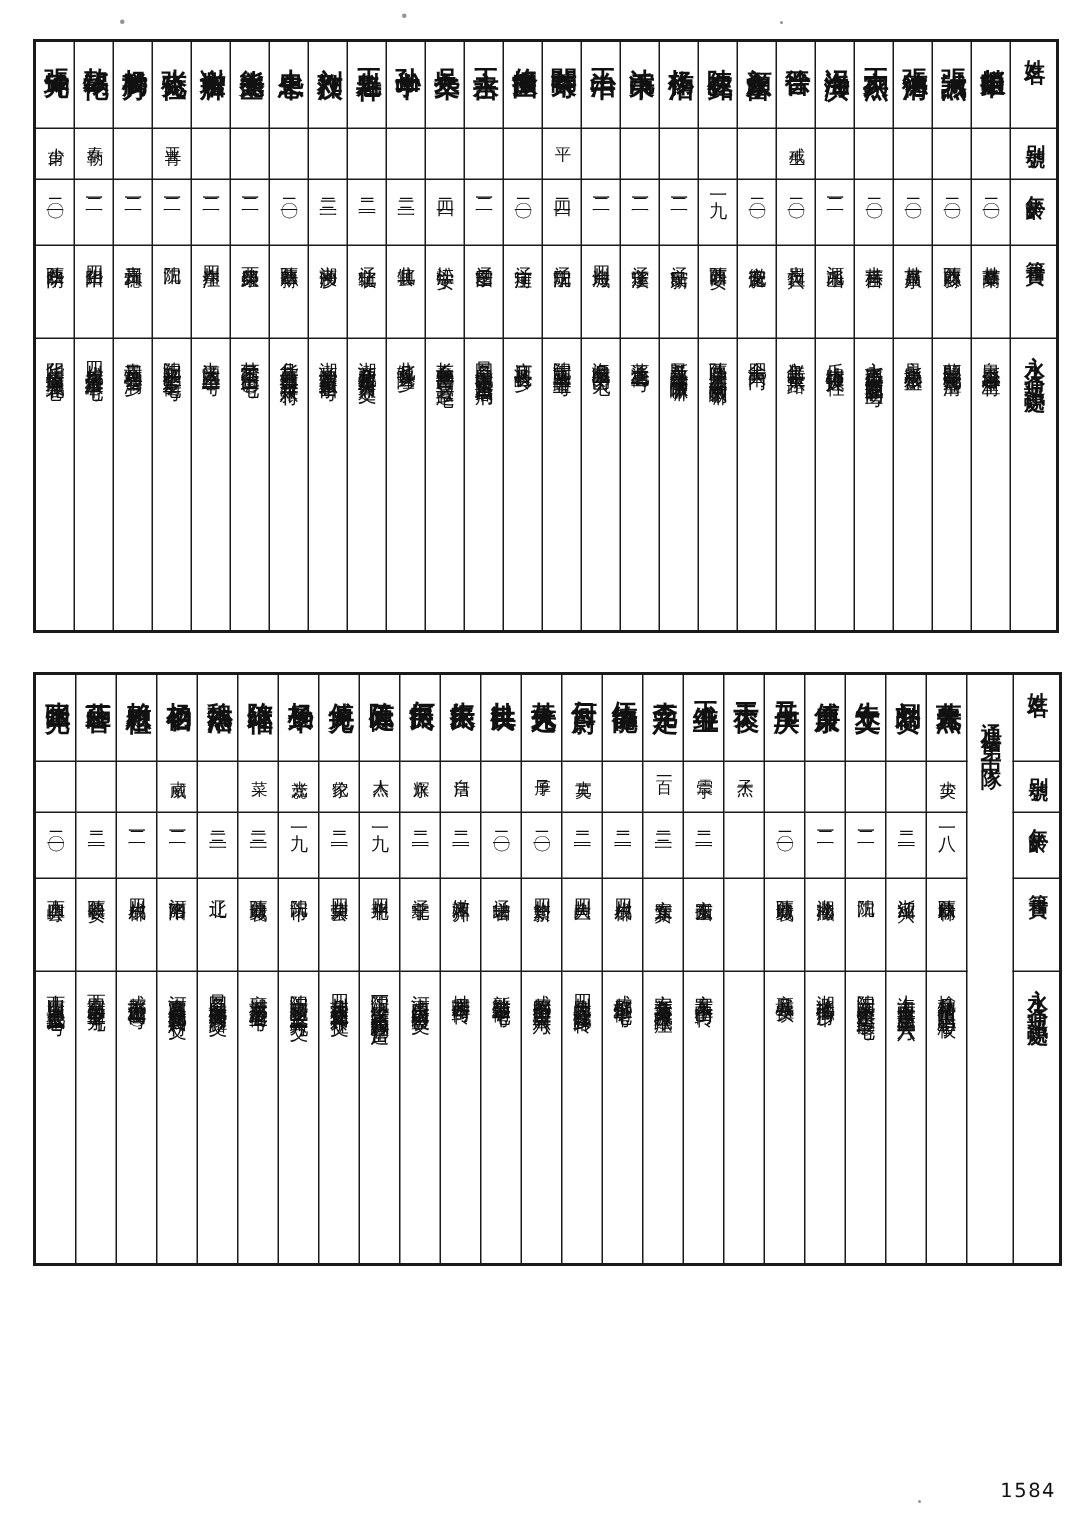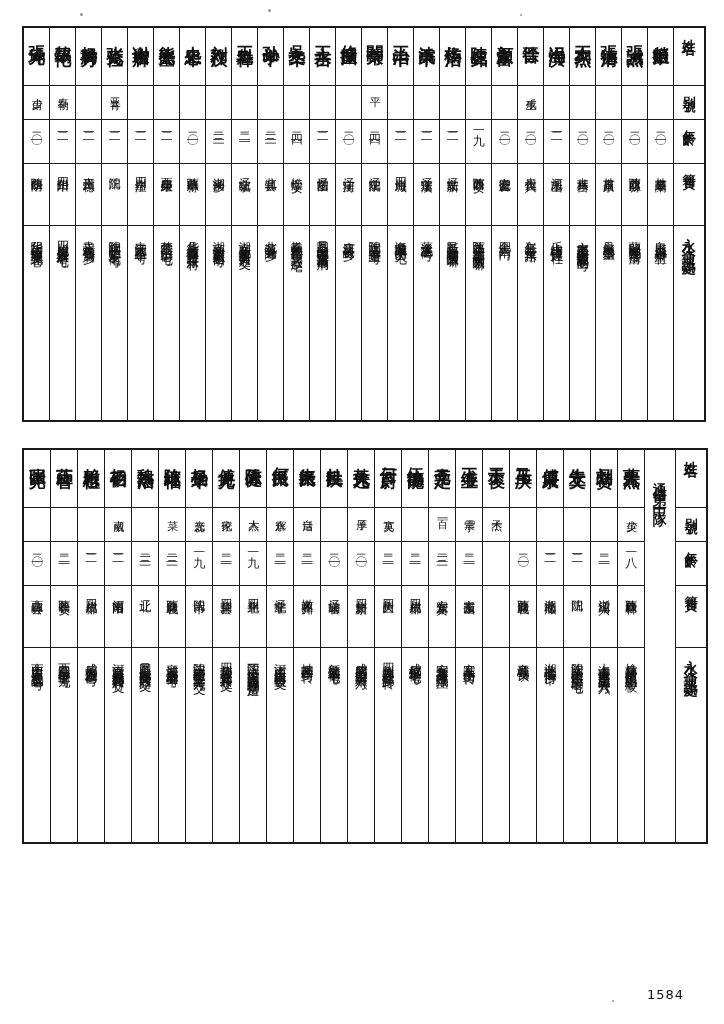--- a/index.html
+++ b/index.html
@@ -81,21 +81,21 @@
 
   .unit-cell .vtext {
     font-size: 14px;
     font-weight: bold;
     letter-spacing: 6px;
     padding-top: 20px;
   }
 
   .pageno {
     position: absolute;
-    right: 40px;
+    right: 20px;
     bottom: 22px;
     font-size: 13px;
     letter-spacing: 1px;
     font-family: "DejaVu Sans", "Liberation Sans", sans-serif;
   }
 </style>
 </head>
 <body>
 
 <div class="page">

